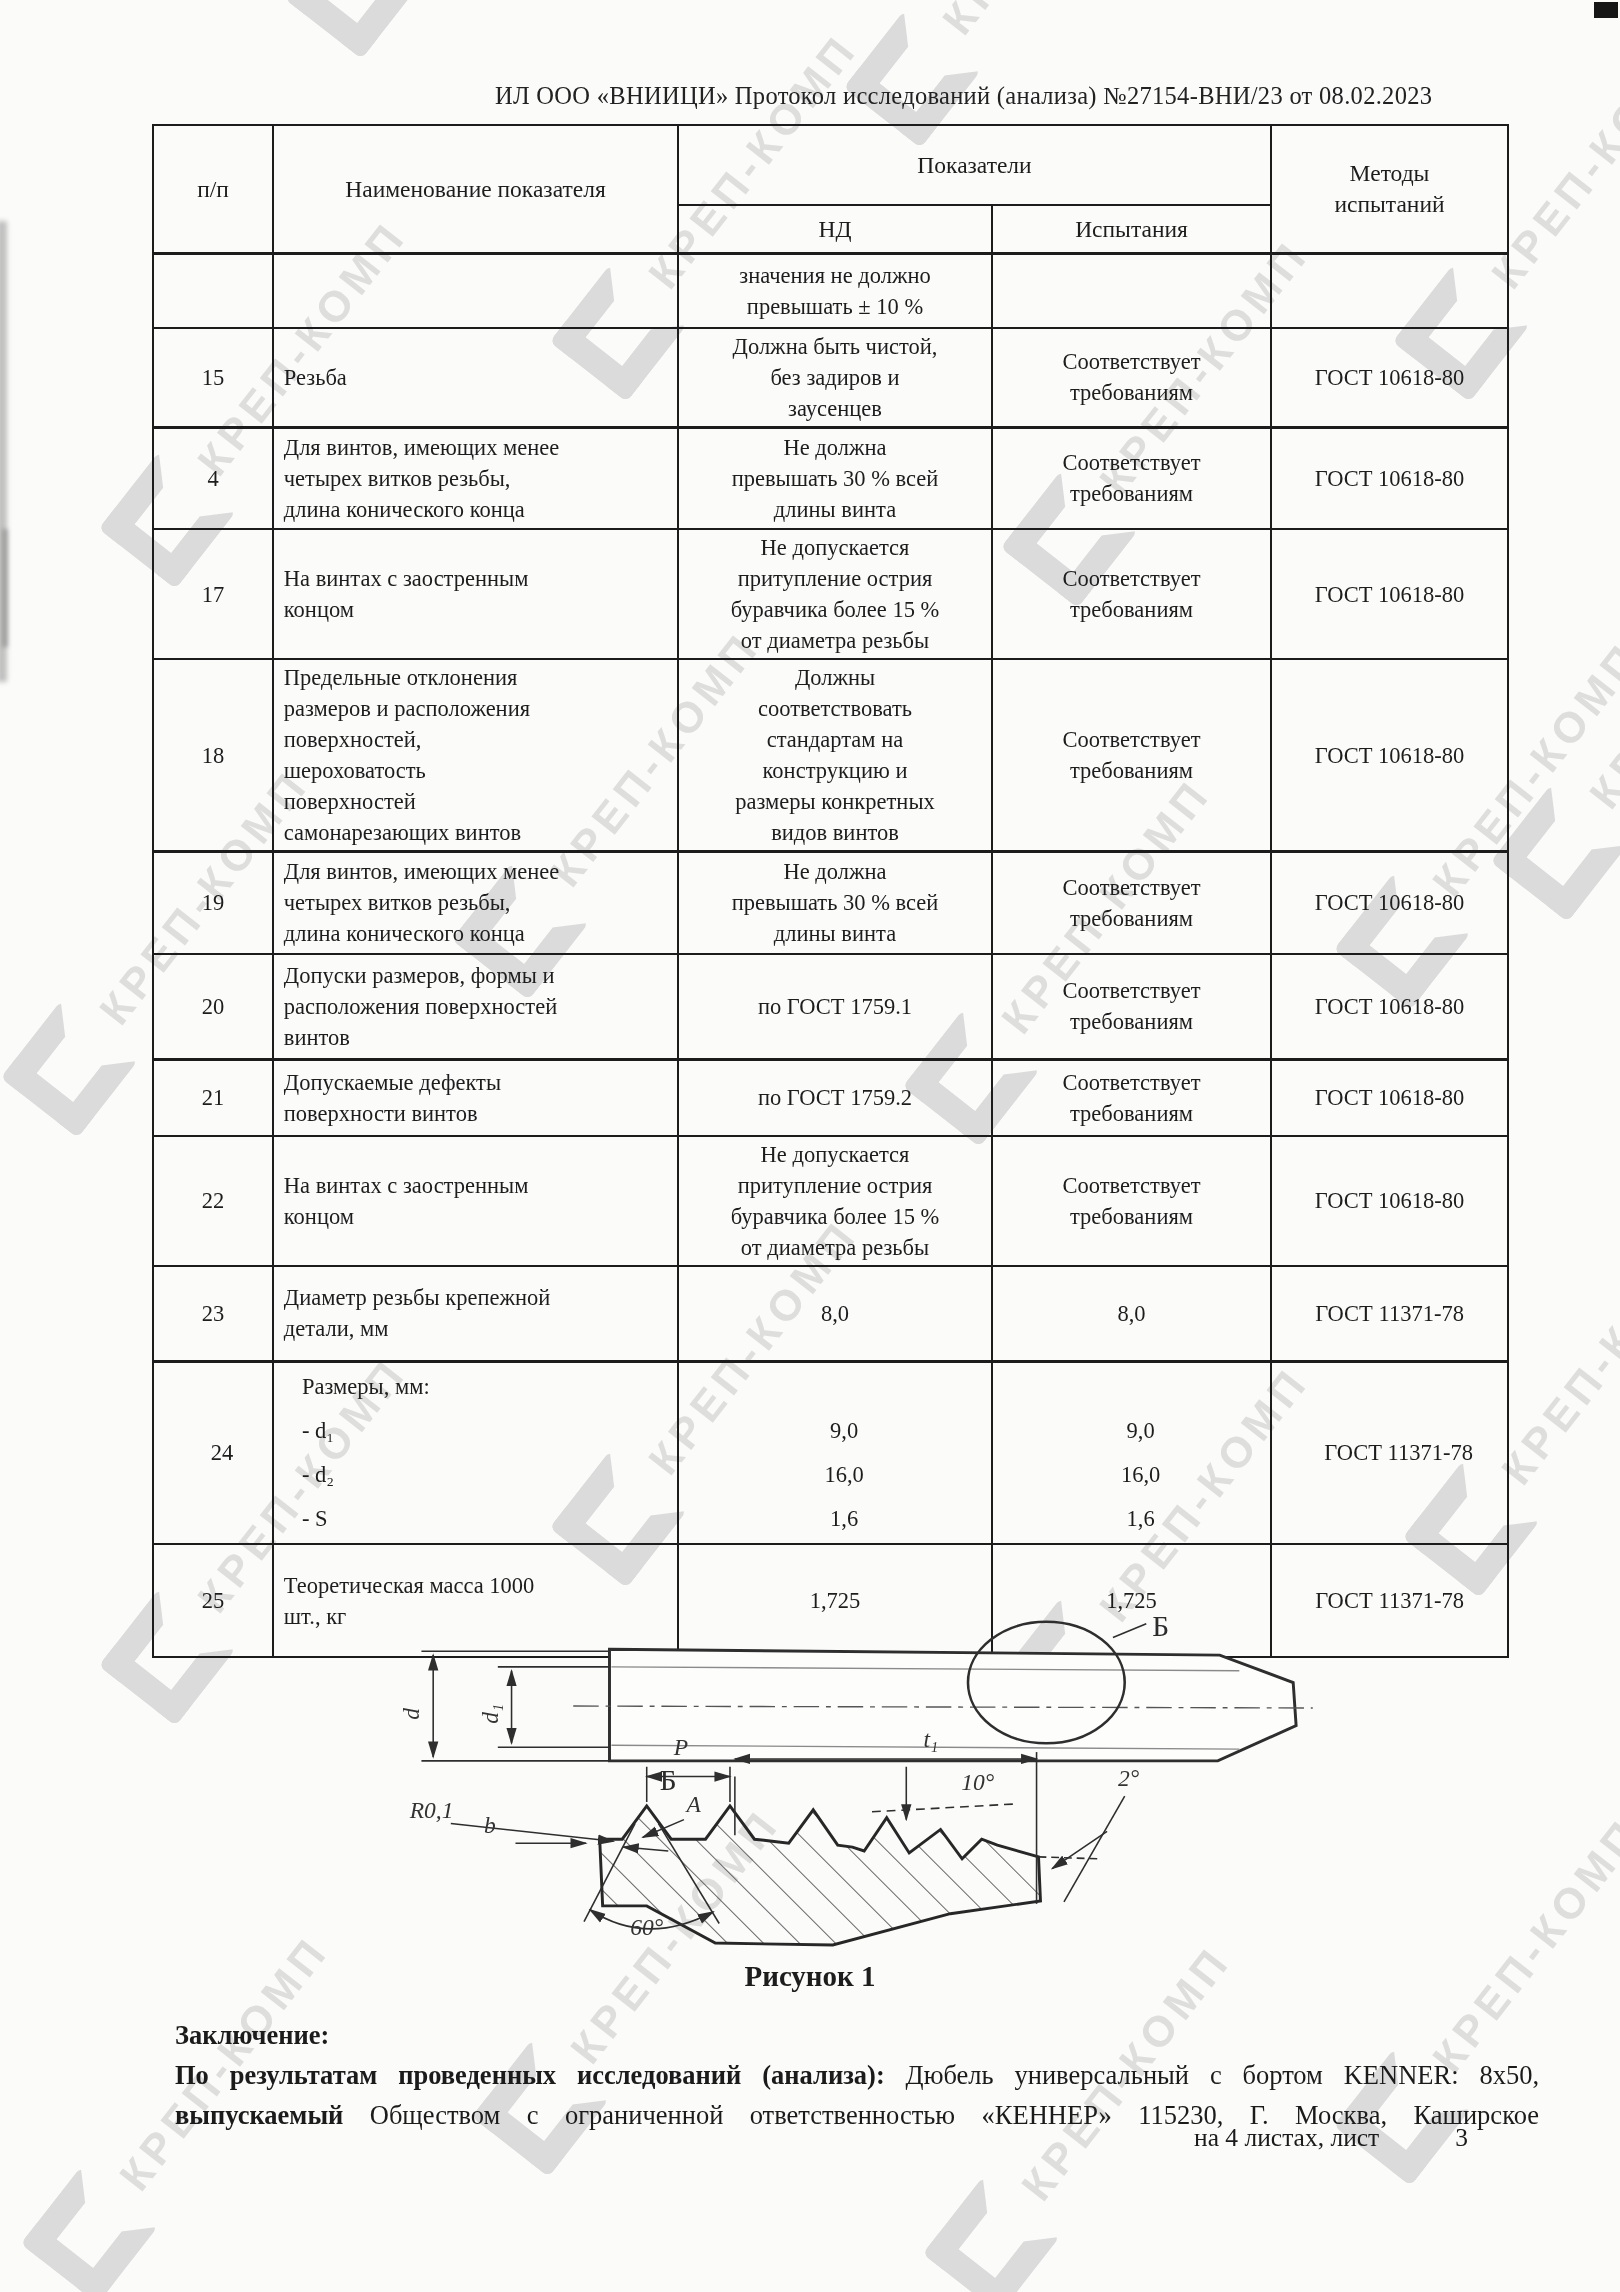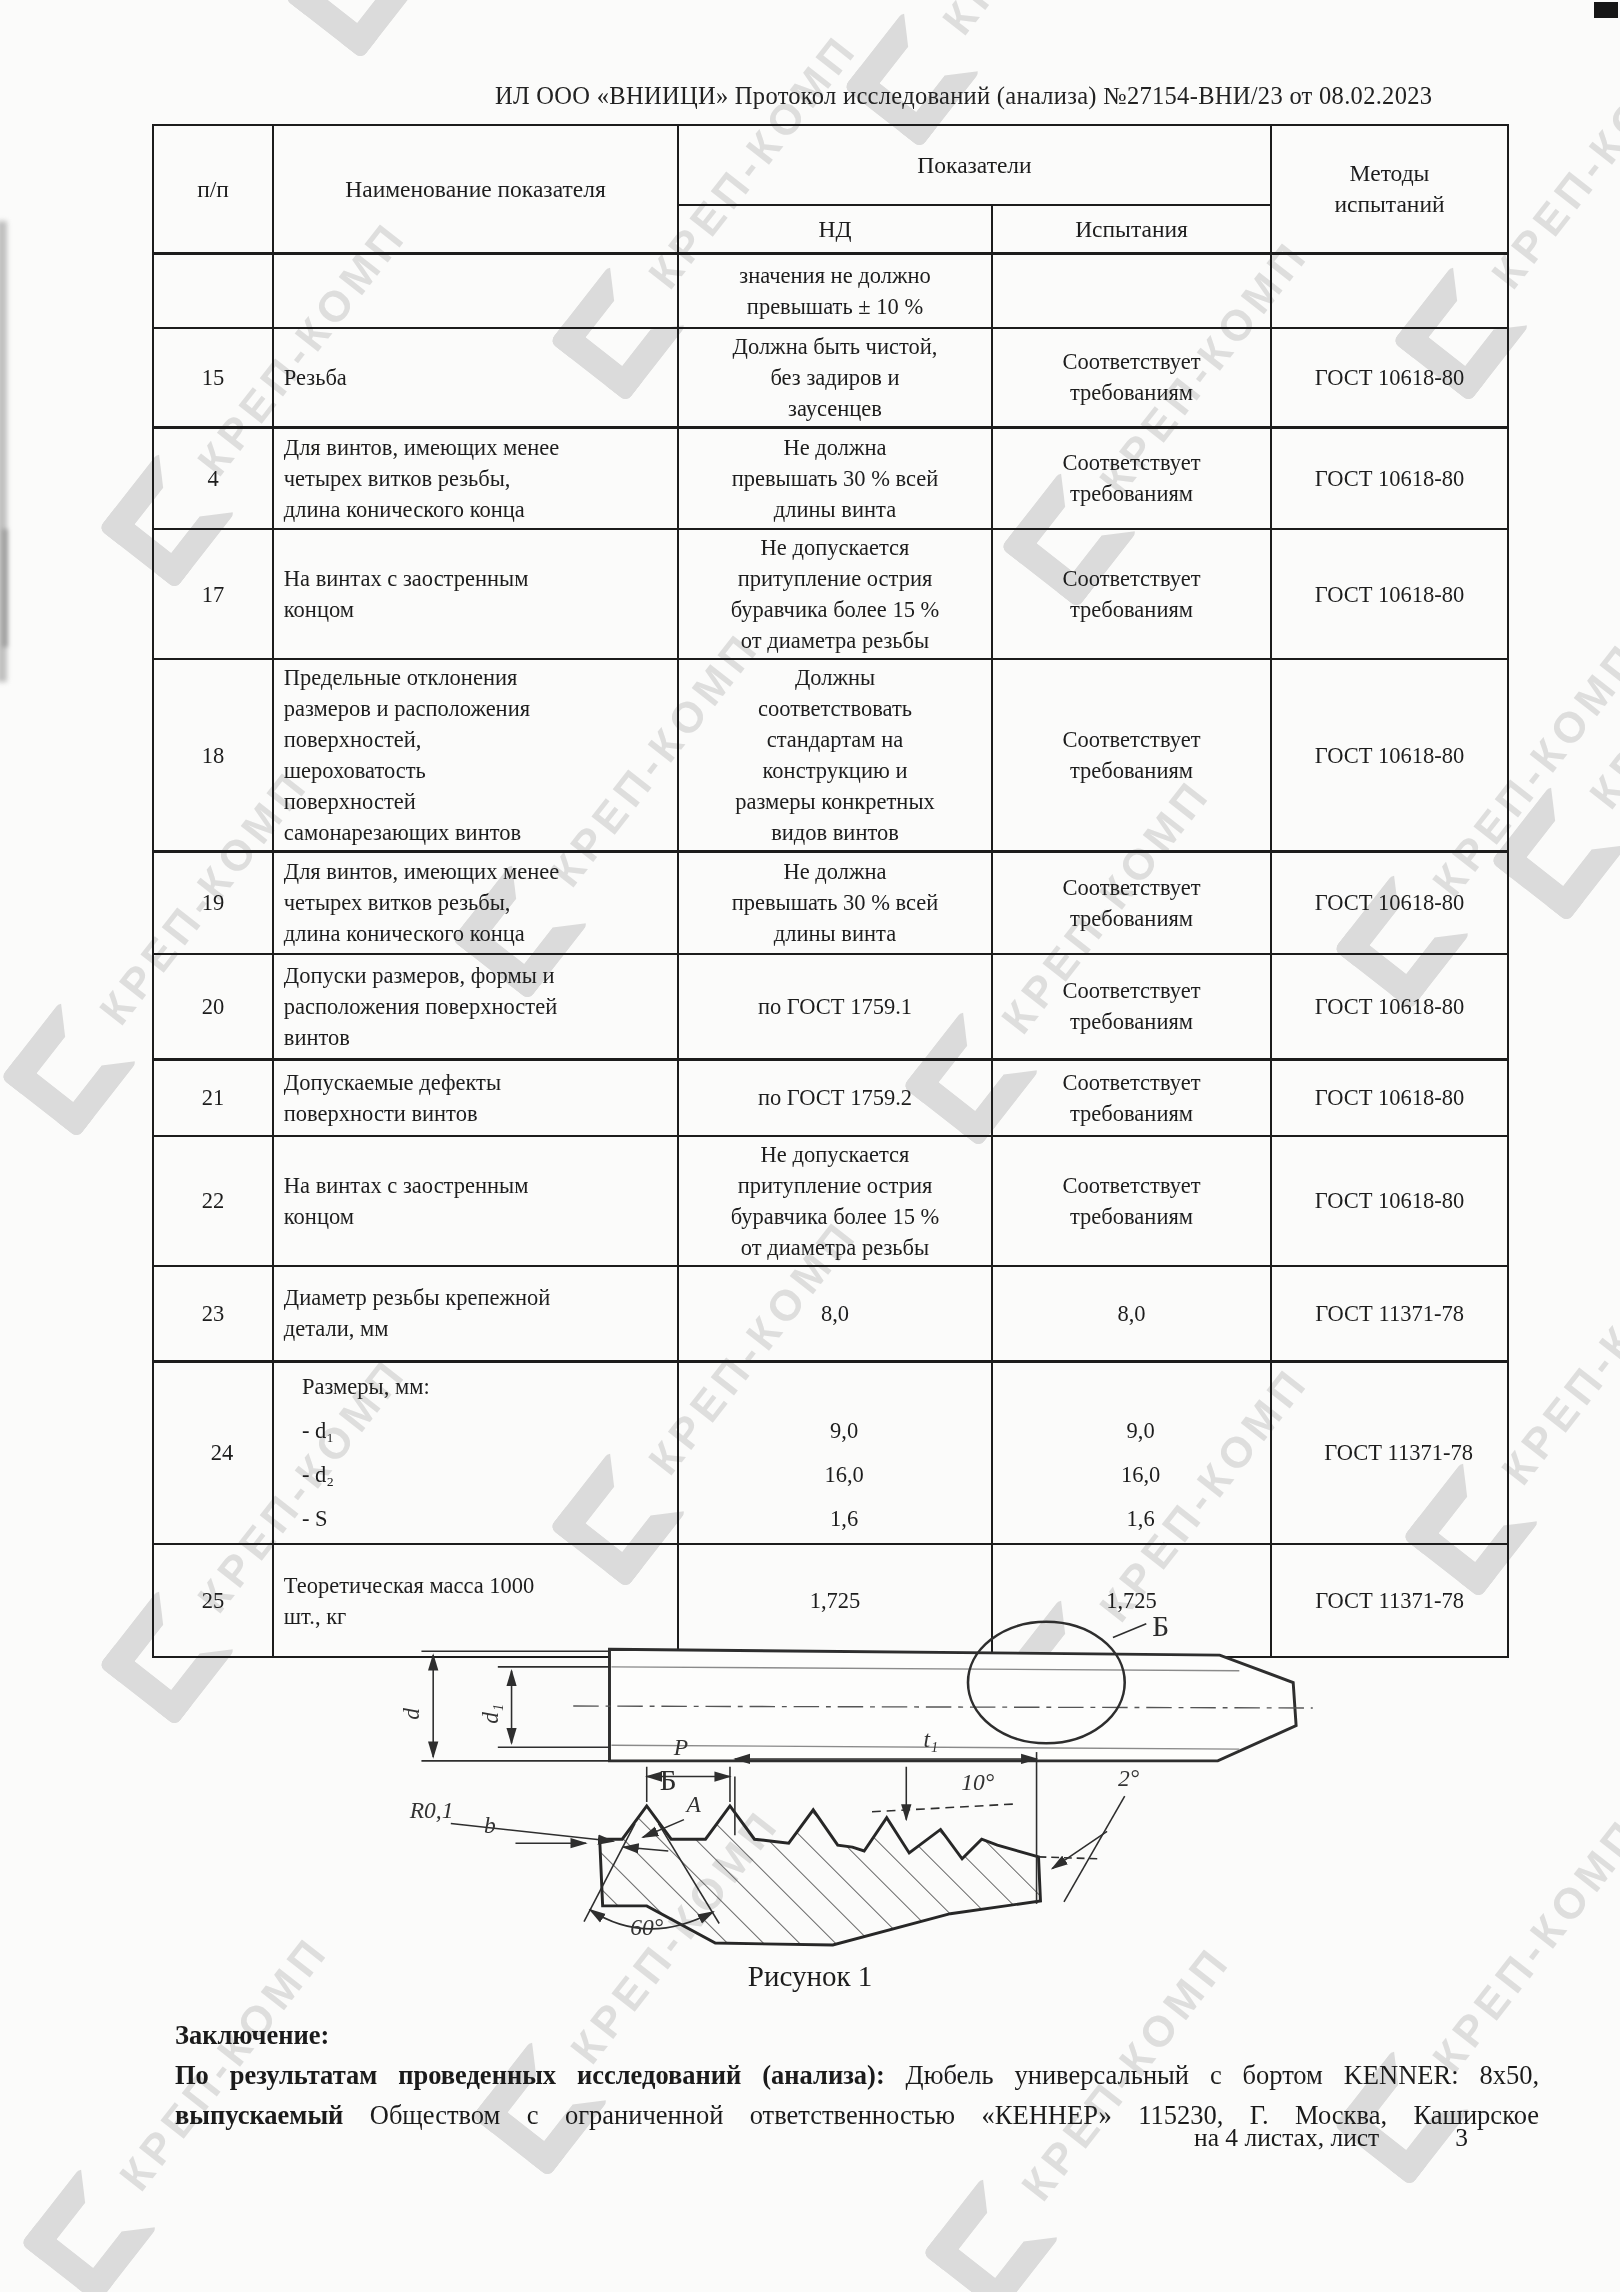--- a/index.html
+++ b/index.html
@@ -81,21 +81,21 @@
   .tbl tbody tr:nth-child(12){height:113px;}
   .tbl tbody tr:nth-child(2) td,
   .tbl tbody tr:nth-child(5) td,
   .tbl tbody tr:nth-child(7) td,
   .tbl tbody tr:nth-child(10) td{border-bottom-width:3.9px;}
   .tbl tbody tr:nth-child(11) td{border-bottom-width:2.9px;}
   
   .figure{position:absolute;left:323px;top:1612px;width:1098px;height:382px;z-index:3;}
   .fig-caption{
     position:absolute;left:0;top:1960px;width:1620px;z-index:3;
-    text-align:center;font-size:29px;font-weight:normal;color:#1d1d1d;
+    text-align:center;font-size:29px;font-weight:bold;color:#1d1d1d;
   }
   .fig-label{font-style:italic;font-size:24px;fill:#333;font-family:"Liberation Serif","DejaVu Serif",serif;}
   .fig-label-big{font-size:30px;fill:#2c2c2c;font-family:"Liberation Serif","DejaVu Serif",serif;}
   
   .conclusion{position:absolute;left:142px;top:2015px;width:1364px;z-index:3;font-size:26.5px;line-height:40px;color:#1b1b1b;margin-left:33px;}
   .conclusion .head{font-weight:bold;}
   .concl-line{text-align:justify;text-align-last:justify;}
   .concl-line .b{font-weight:bold;}
   
   .sheet-note{position:absolute;left:1194px;top:2123px;z-index:3;font-size:25.5px;color:#1b1b1b;display:flex;}

